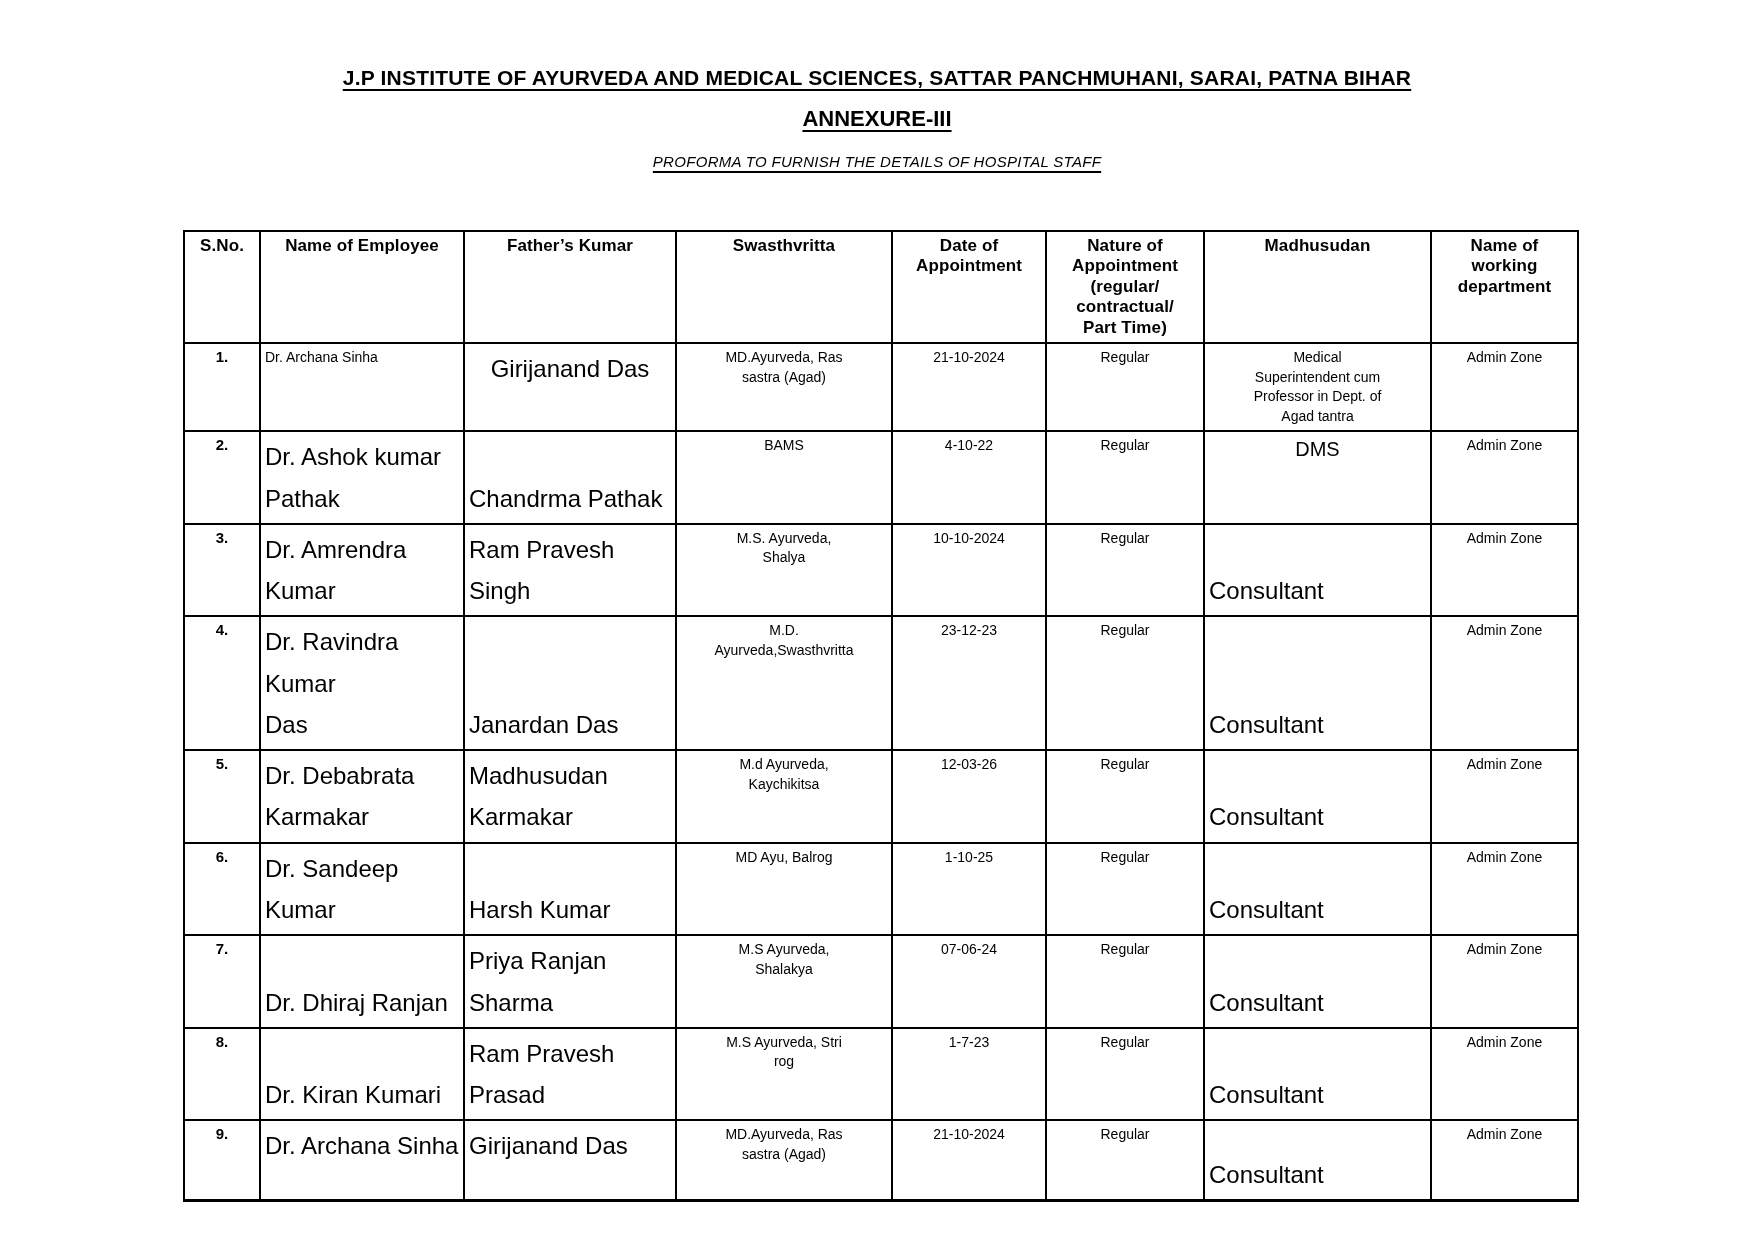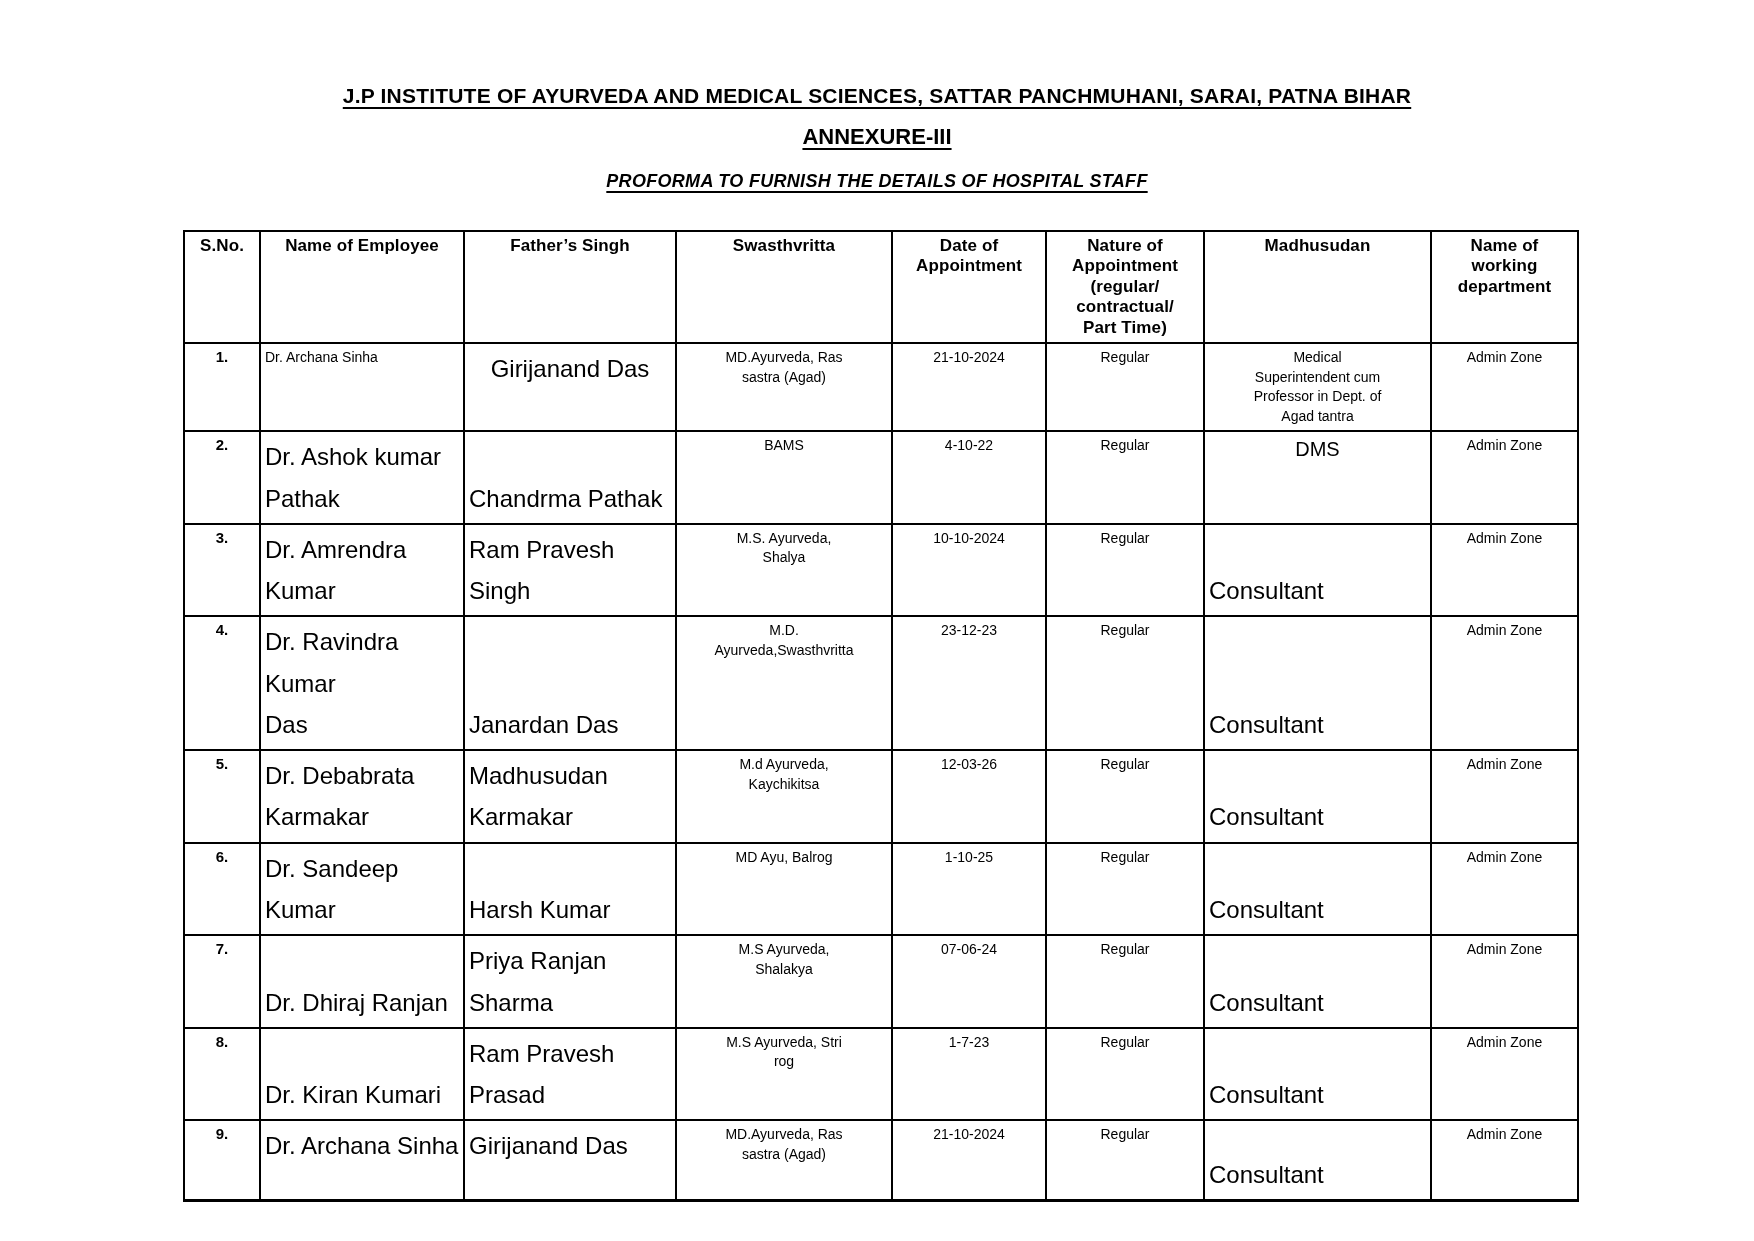--- a/index.html
+++ b/index.html
@@ -2,36 +2,36 @@
 <html><head>
 <meta charset="utf-8">
 <style>
   html,body{margin:0;padding:0;}
   body{
     width:1754px;height:1241px;background:#ffffff;color:#000;
     font-family:"Liberation Sans","DejaVu Sans",sans-serif;
     -webkit-font-smoothing:antialiased;overflow:hidden;
   }
   .page{position:relative;width:1754px;height:1241px;background:#fff;}
-  .headings{padding-top:84px;text-align:center;}
+  .headings{padding-top:66px;text-align:center;}
   .doc-title{
     font-size:21px;font-weight:bold;margin:0 0 16px 0;
     text-decoration:underline;text-decoration-thickness:2px;text-underline-offset:4px;
     letter-spacing:0.2px;
   }
   .doc-instid{
     font-size:22px;font-weight:bold;margin:0 0 13px 0;
     text-decoration:underline;text-decoration-thickness:2px;text-underline-offset:4px;
   }
   .doc-annex{
     font-size:22px;font-weight:bold;margin:0 0 21px 0;
     text-decoration:underline;text-decoration-thickness:2px;text-underline-offset:4px;
   }
   .doc-proforma{
-    font-size:18px;font-weight:bold;font-style:italic;margin:8px 0 0 0;
+    font-size:15px;font-weight:normal;font-style:italic;margin:8px 0 0 0;
     text-decoration:underline;text-decoration-thickness:2px;text-underline-offset:4px;
     letter-spacing:0.3px;
   }
   table.staff{
     position:absolute;left:183px;top:230px;
     border-collapse:collapse;table-layout:fixed;width:1394px;
     border:2px solid #000;border-bottom-width:3px;
   }
   table.staff th, table.staff td{
     border:2px solid #000;
@@ -74,21 +74,21 @@
         <col style="width: 216px;">
         <col style="width: 154px;">
         <col style="width: 158px;">
         <col style="width: 227px;">
         <col style="width: 147px;">
       </colgroup>
       <thead>
         <tr>
           <th>S.No.</th>
           <th>Name of Employee</th>
-          <th>Father’s Singh</th>
+          <th>Father’s Kumar</th>
           <th>Swasthvritta</th>
           <th>Date of
 Appointment</th>
           <th>Nature of
 Appointment
 (regular/
 contractual/
 Part Time)</th>
           <th>Madhusudan</th>
           <th>Name of

